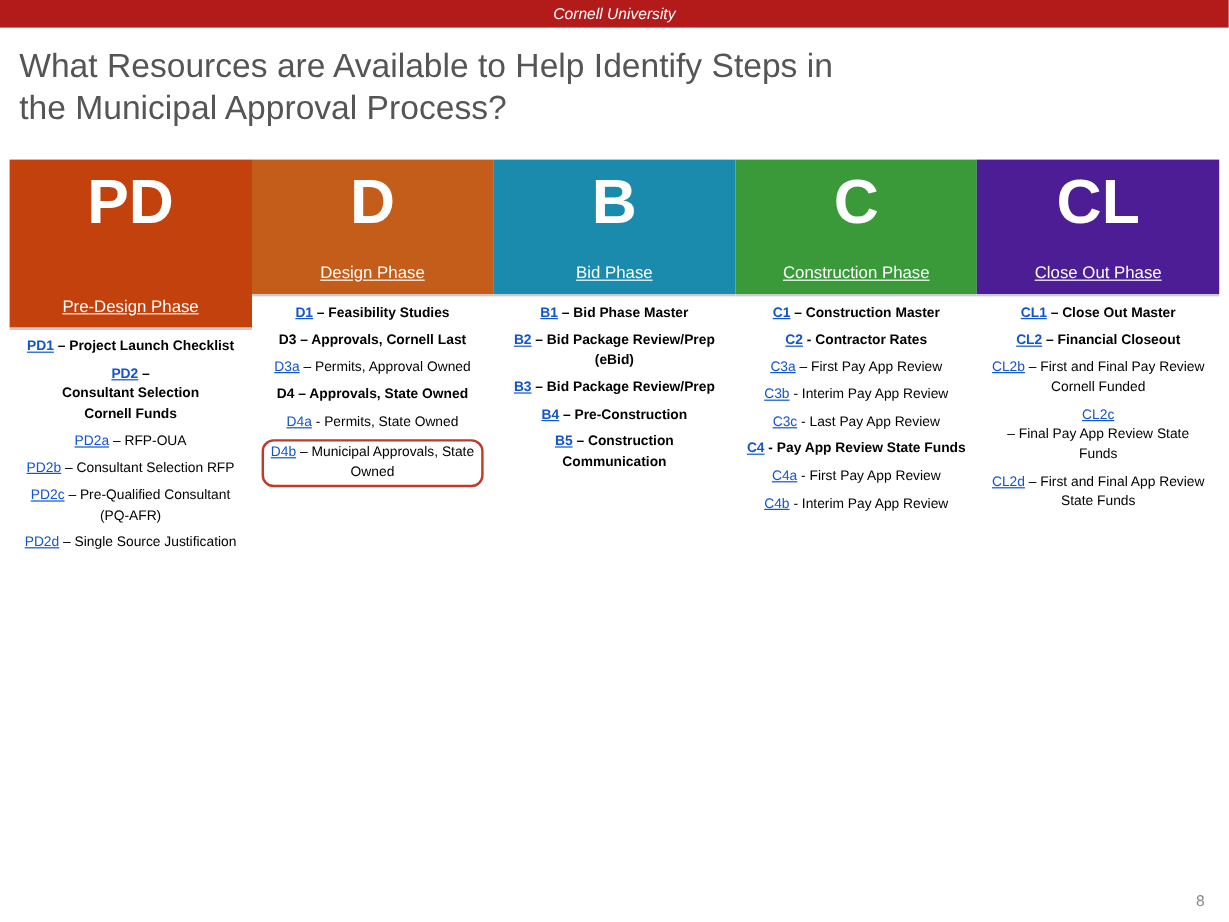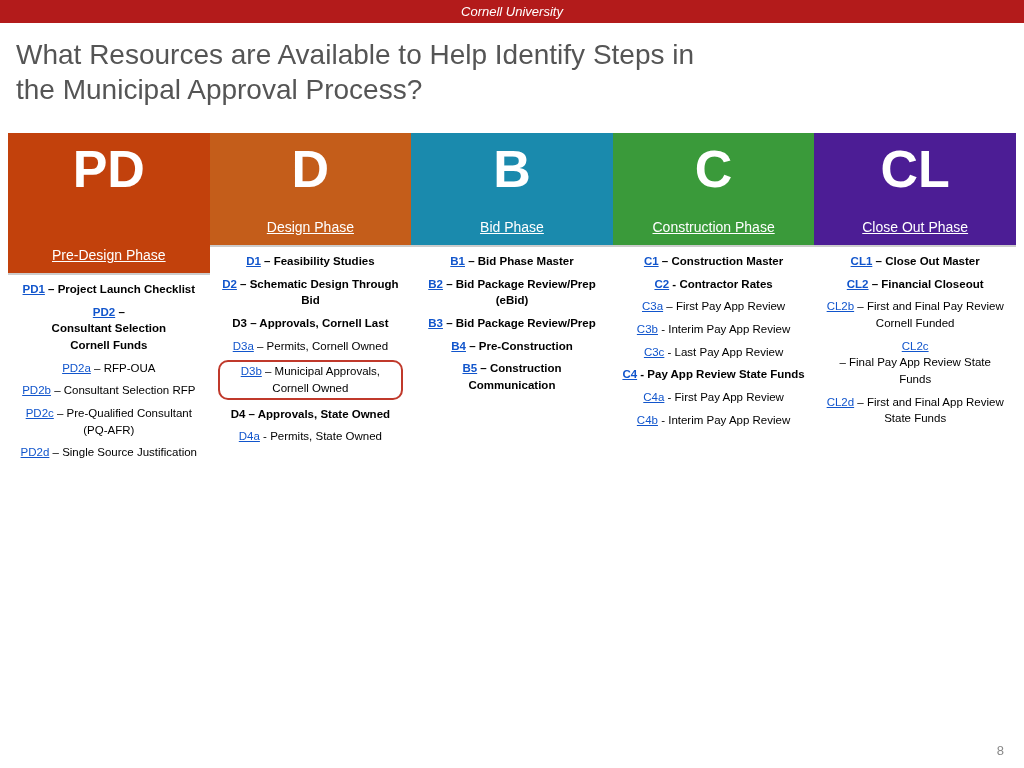--- a/index.html
+++ b/index.html
@@ -136,26 +136,25 @@
         <div class="content-item"><span class="link-text">PD2d</span><span> – Single Source Justification</span></div>
       </div>
     </div>
     <div class="phase-col">
       <div class="phase-header d-header">
         <div class="big-letter">D</div>
         <div class="phase-name">Design Phase</div>
       </div>
       <div class="phase-content">
         <div class="content-item"><span class="link-text bold-item">D1</span><span class="bold-item"> – Feasibility Studies</span></div>
-        <div class="content-item"><span class="link-text bold-item">D2</span><span class="bold-item"> – Schematic Design Through Bid</span></div>
         <div class="content-item"><span class="bold-item">D3 – Approvals, Cornell Last</span></div>
-        <div class="content-item"><span class="link-text">D3a</span><span> – Permits, Cornell Owned</span></div>
-        <div class="content-item"><span style="border:2px solid #c0392b; border-radius:10px; padding:1px 3px; display:inline-block;"><span class="link-text">D3b</span><span> – Municipal Approvals, Cornell Owned</span></span></div>
+        <div class="content-item"><span class="link-text">D3a</span><span> – Permits, Approval Owned</span></div>
         <div class="content-item"><span class="bold-item">D4 – Approvals, State Owned</span></div>
         <div class="content-item"><span class="link-text">D4a</span><span> - Permits, State Owned</span></div>
+        <div class="content-item"><span style="border:2px solid #c0392b; border-radius:10px; padding:1px 3px; display:inline-block;"><span class="link-text">D4b</span><span> – Municipal Approvals, State Owned</span></span></div>
       </div>
     </div>
     <div class="phase-col">
       <div class="phase-header b-header">
         <div class="big-letter">B</div>
         <div class="phase-name">Bid Phase</div>
       </div>
       <div class="phase-content">
         <div class="content-item"><span class="link-text bold-item">B1</span><span class="bold-item"> – Bid Phase Master</span></div>
         <div class="content-item"><span class="link-text bold-item">B2</span><span class="bold-item"> – Bid Package Review/Prep (eBid)</span></div>

